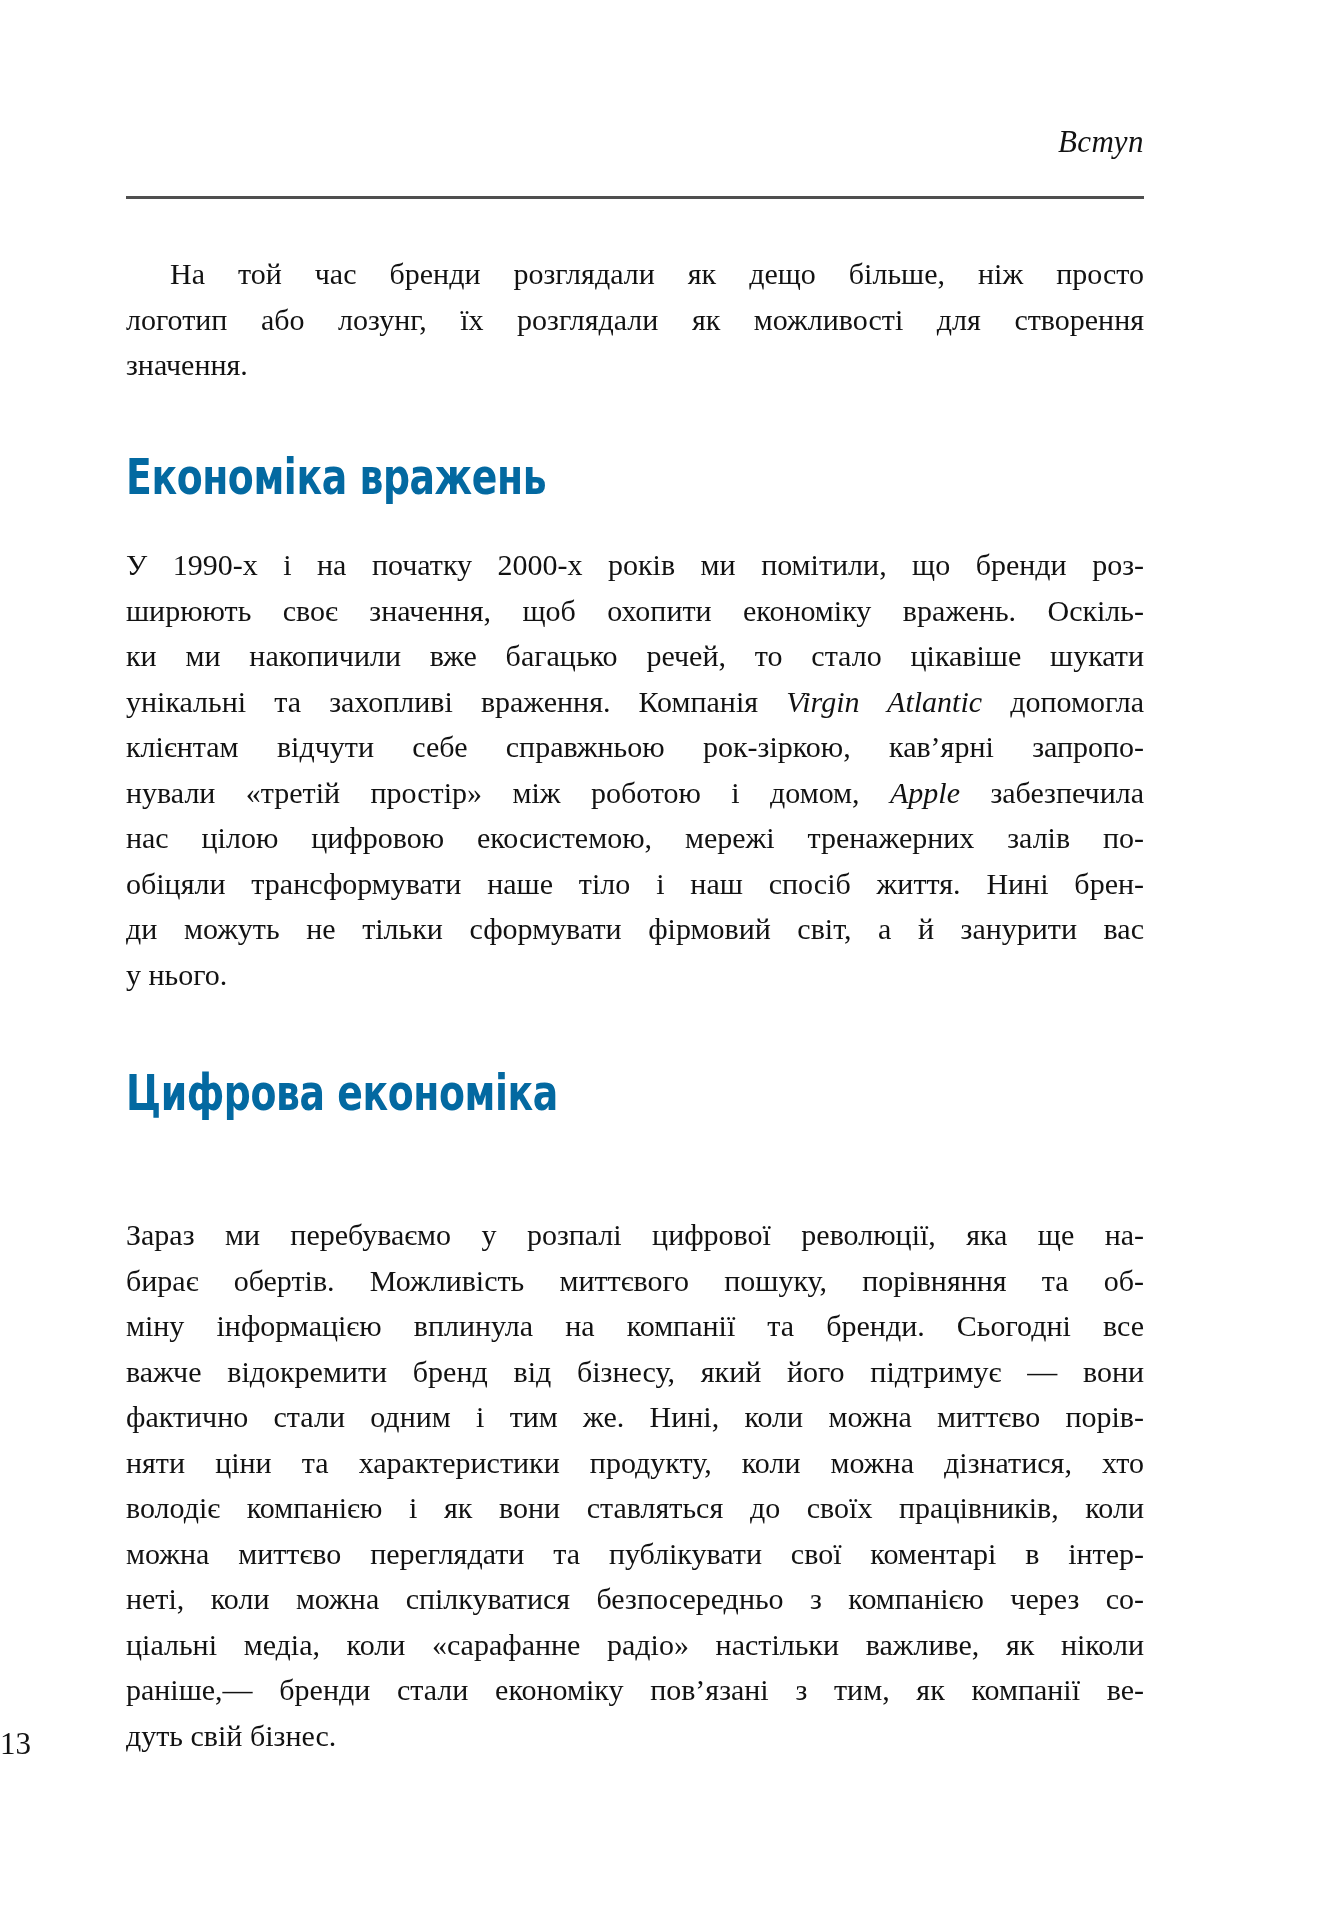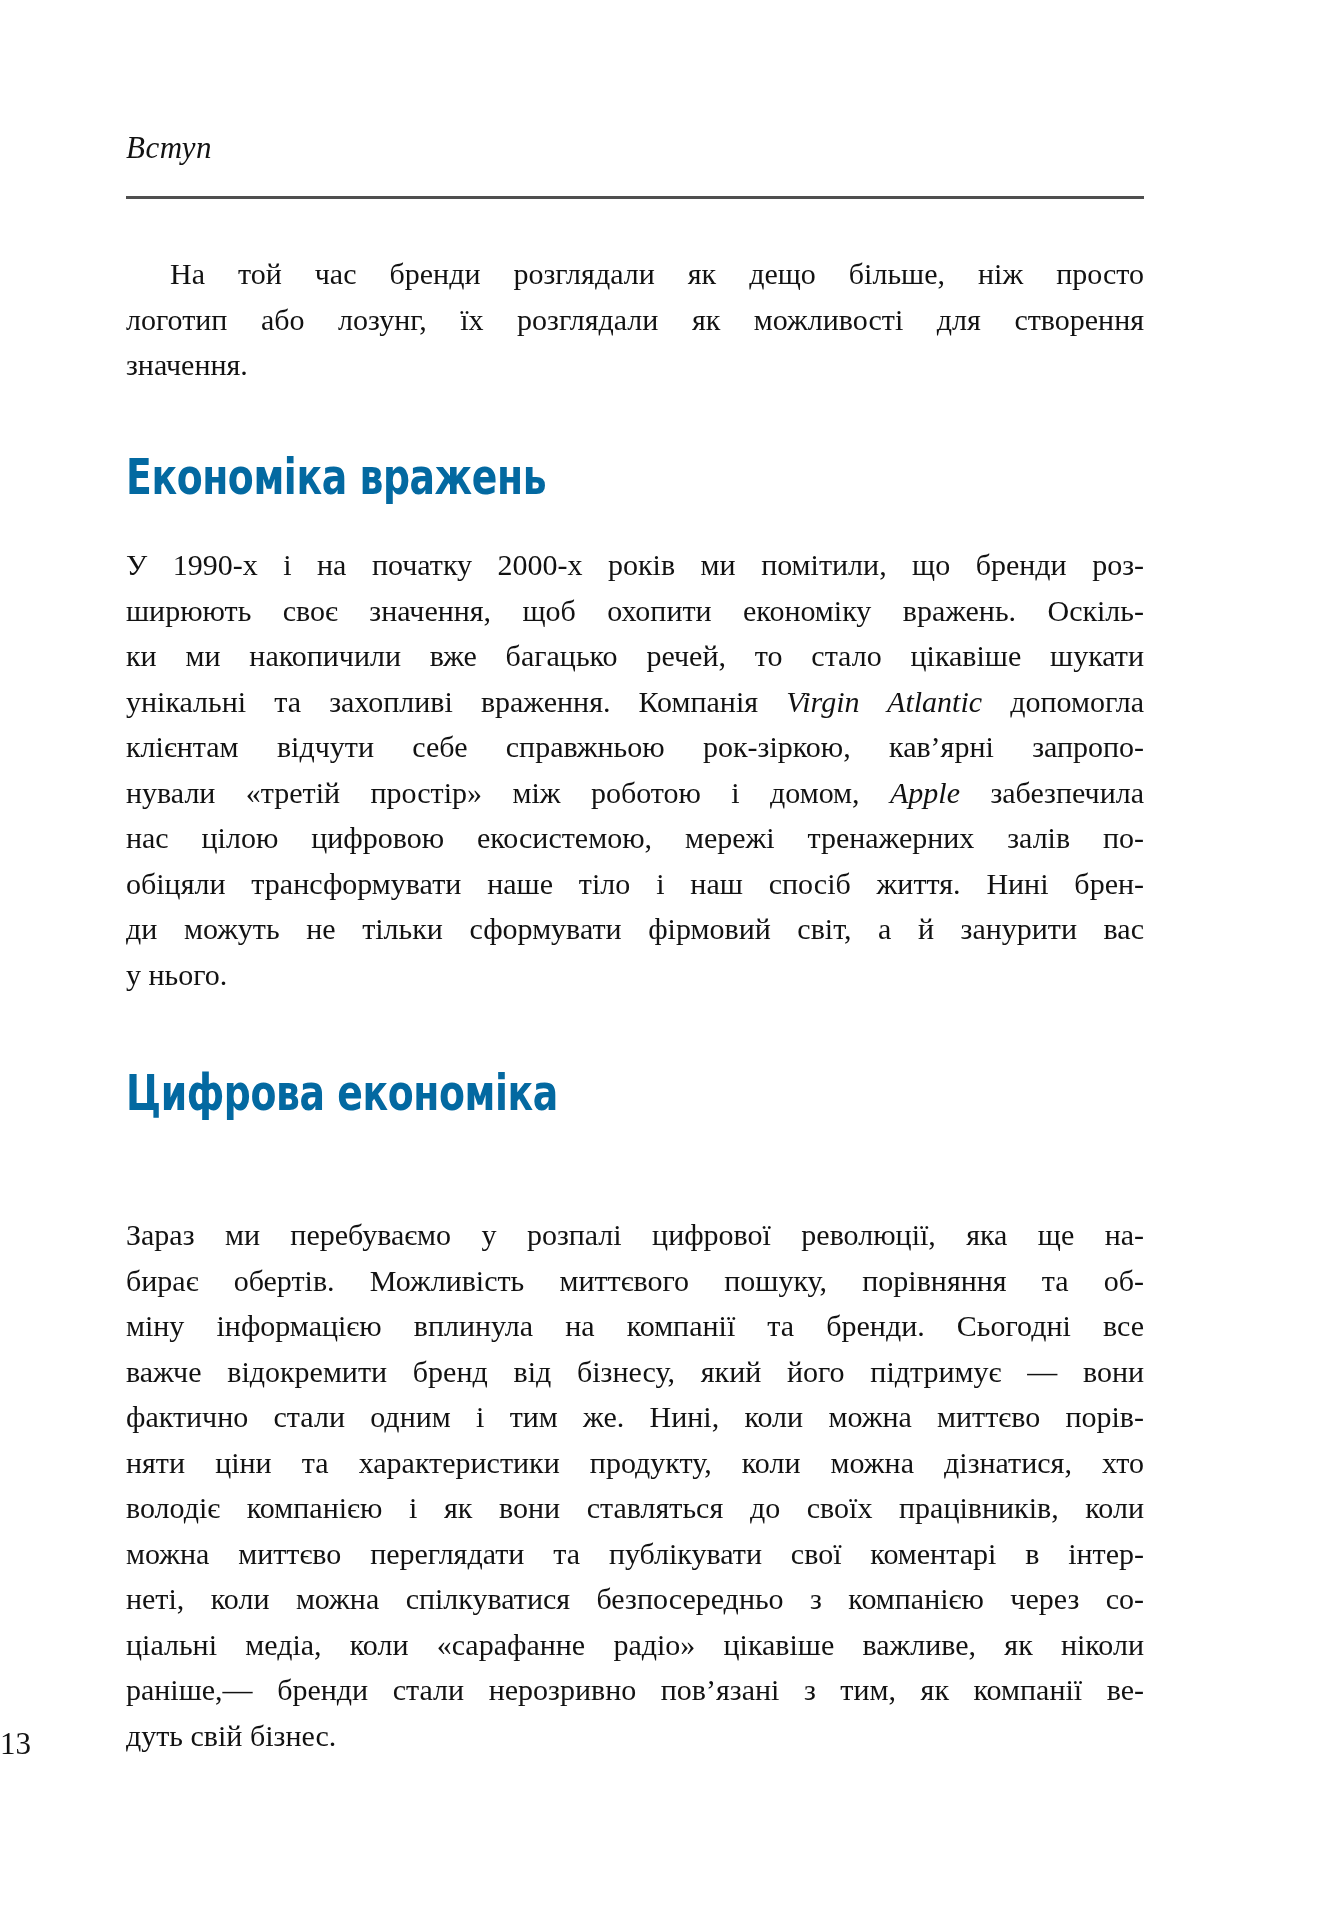--- a/index.html
+++ b/index.html
@@ -11,24 +11,24 @@
     position: relative;
     width: 1327px;
     height: 1929px;
     background: #ffffff;
     color: #121212;
     font-family: "Liberation Serif", "DejaVu Serif", serif;
     overflow: hidden;
   }
   .running-head {
     position: absolute;
-    top: 130px;
+    top: 124px;
     left: 126px;
     width: 1018px;
-    text-align: left;
+    text-align: right;
     font-style: italic;
     font-size: 31px;
     letter-spacing: 0.5px;
   }
   .rule {
     position: absolute;
     top: 196px;
     left: 126px;
     width: 1018px;
     height: 3px;
@@ -123,20 +123,20 @@
   <div class="paragraph para-section-1">
       <div class="line"><span>Зараз ми перебуваємо у розпалі цифрової революції, яка ще на-</span></div>
       <div class="line"><span>бирає обертів. Можливість миттєвого пошуку, порівняння та об-</span></div>
       <div class="line"><span>міну інформацією вплинула на компанії та бренди. Сьогодні все</span></div>
       <div class="line"><span>важче відокремити бренд від бізнесу, який його підтримує — вони</span></div>
       <div class="line"><span>фактично стали одним і тим же. Нині, коли можна миттєво порів-</span></div>
       <div class="line"><span>няти ціни та характеристики продукту, коли можна дізнатися, хто</span></div>
       <div class="line"><span>володіє компанією і як вони ставляться до своїх працівників, коли</span></div>
       <div class="line"><span>можна миттєво переглядати та публікувати свої коментарі в інтер-</span></div>
       <div class="line"><span>неті, коли можна спілкуватися безпосередньо з компанією через со-</span></div>
-      <div class="line"><span>ціальні медіа, коли «сарафанне радіо» цікавіше важливе, як ніколи</span></div>
-      <div class="line"><span>раніше,— бренди стали нерозривно пов’язані з тим, як компанії ве-</span></div>
+      <div class="line"><span>ціальні медіа, коли «сарафанне радіо» настільки важливе, як ніколи</span></div>
+      <div class="line"><span>раніше,— бренди стали економіку пов’язані з тим, як компанії ве-</span></div>
       <div class="line no-just"><span>дуть свій бізнес.</span></div>
     </div>
 
   <div class="page-number">13</div>
 
 </div>
 
 </body></html>

